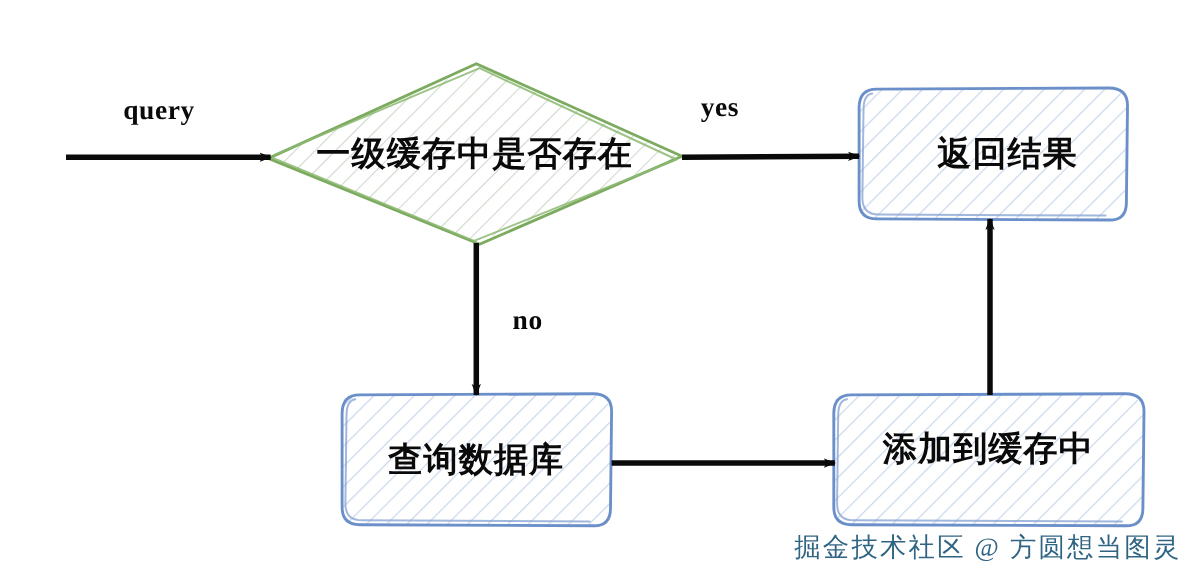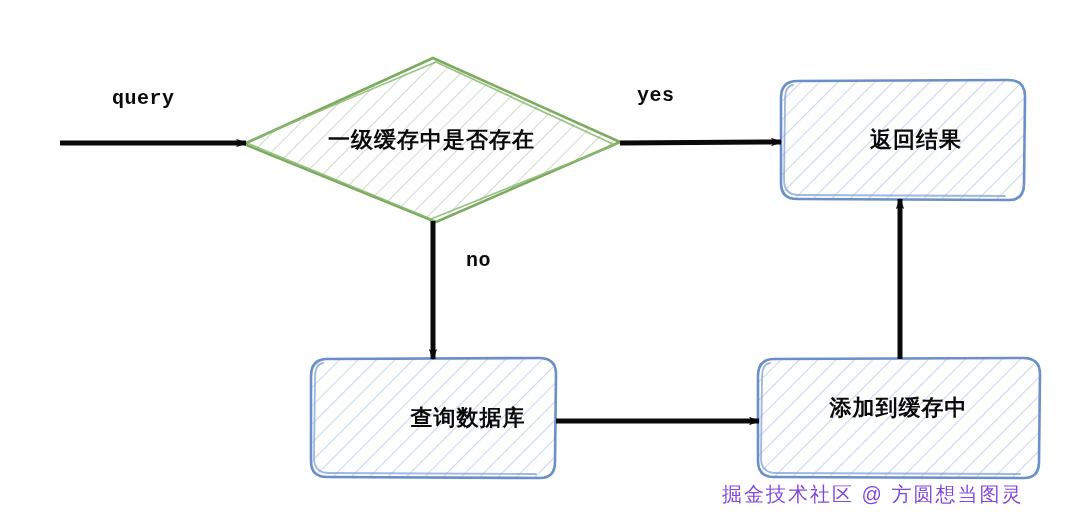--- a/index.html
+++ b/index.html
@@ -30,37 +30,37 @@
     align-items: center;
     justify-content: center;
     color: #0a0a0a;
     font-weight: bold;
     letter-spacing: 1px;
     white-space: nowrap;
     pointer-events: none;
   }
   .node-label.cjk {
     font-family: "DejaVu Sans", "Liberation Sans", sans-serif;
-    font-size: 22px;
+    font-size: 31px;
     text-align: center;
   }
   .edge-label {
     position: absolute;
     color: #0a0a0a;
-    font-family: Liberation Mono, monospace;
+    font-family: Liberation Serif, serif;
     font-weight: bold;
-    font-size: 20px;
+    font-size: 25px;
     letter-spacing: 0.5px;
     white-space: nowrap;
   }
   .watermark {
     position: absolute;
-    color: #6d28d9;
-    font-family: Liberation Sans, sans-serif;
-    font-size: 20px;
+    color: #0c4a6e;
+    font-family: Liberation Serif, serif;
+    font-size: 24px;
     letter-spacing: 2px;
     white-space: nowrap;
     opacity: 0.85;
   }
 </style>
 </head>
 <body>
 
 <div id="canvas">
 
@@ -111,25 +111,25 @@
 
     <line x1="556" y1="421" x2="759" y2="421" stroke="#0a0a0a" stroke-width="5" marker-end="url(#arrow-head)"></line>
 
     <line x1="900" y1="359" x2="900" y2="199" stroke="#0a0a0a" stroke-width="5" marker-end="url(#arrow-head)"></line>
   </svg>
 
   <div class="node-label cjk" style="left:243px; top:58px; width:377px; height:164px;">一级缓存中是否存在</div>
 
   <div class="node-label cjk" style="left:780px; top:80px; width:272px; height:120px;">返回结果</div>
 
-  <div class="node-label cjk" style="left:310px; top:358px; width:246px; height:120px;margin-left:35px;">查询数据库</div>
+  <div class="node-label cjk" style="left:310px; top:358px; width:246px; height:120px;">查询数据库</div>
 
   <div class="node-label cjk" style="left:757px; top:358px; width:283px; height:100px;">添加到缓存中</div>
 
   <div class="edge-label" style="left:112px; top:87px;">query</div>
 
   <div class="edge-label" style="left:637px; top:84px;">yes</div>
 
-  <div class="edge-label" style="left:466px; top:249px;">no</div>
+  <div class="edge-label" style="left:466px; top:278px;">no</div>
 
   <div class="watermark" style="left:722px; top:481px;">掘金技术社区 @ 方圆想当图灵</div>
 
 </div>
 
 </body></html>

